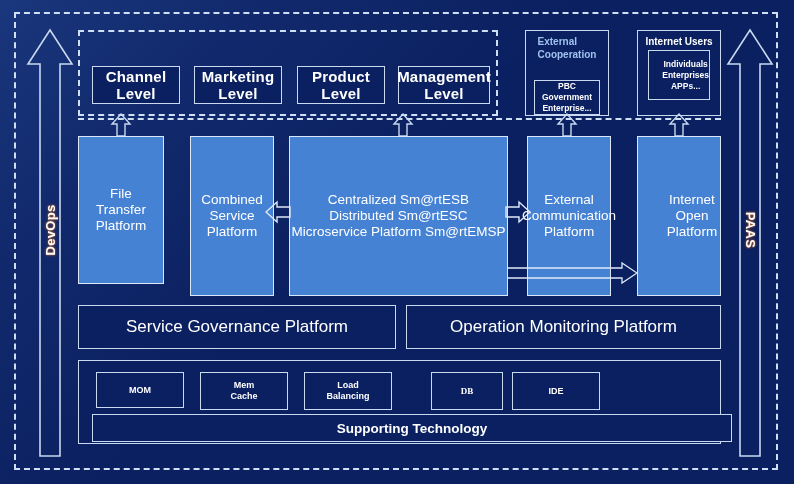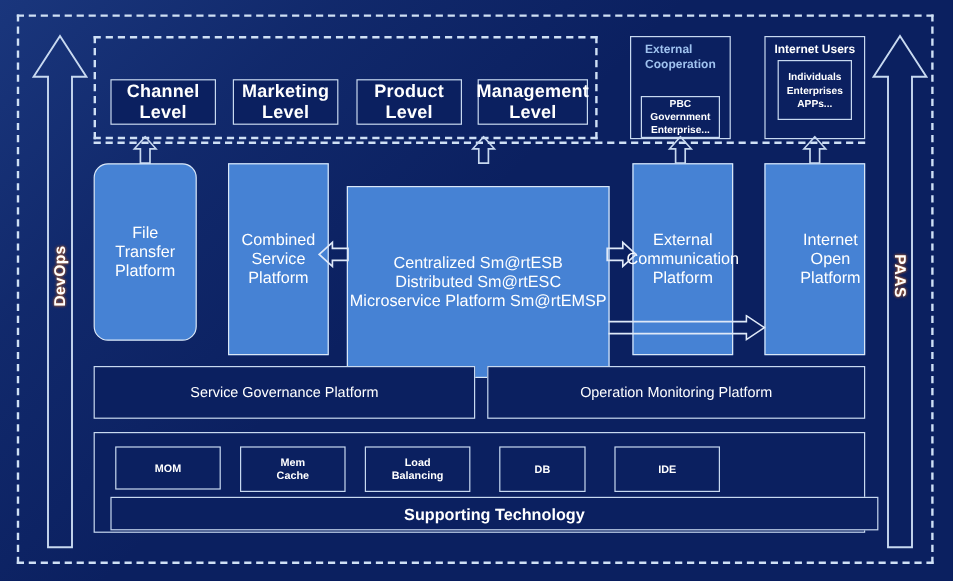--- a/index.html
+++ b/index.html
@@ -31,21 +31,21 @@
   }
   
   .box{position:absolute;box-sizing:border-box;display:flex;
        align-items:center;justify-content:center;text-align:center;}
   .navy-box{background:#0b2060;border:1.5px solid #c8d9f0;color:#ffffff;}
   .blue-box{background:#4682d4;border:1.5px solid #dae7f7;color:#ffffff;}
   .dash-box{border:2px dashed #cfe0f5;background:transparent;}
 
   .lvl-label{font-size:15px;font-weight:bold;letter-spacing:.2px;}
   .plat-label{font-size:13.5px;line-height:16px;font-weight:normal;}
-  .gov-label{font-size:12px;}
+  .gov-label{font-size:17px;}
   .tech-label{font-size:9px;font-weight:bold;line-height:11px;}
   .support-label{font-size:13.5px;font-weight:bold;}
   .ext-title{font-size:10px;font-weight:bold;line-height:13px;color:#9fc2ef;}
   .ext-title.white{color:#ffffff;}
   .ext-inner{font-size:8.5px;font-weight:bold;line-height:11px;color:#ffffff;}
 
   .ext-wrap{position:absolute;box-sizing:border-box;
     background:#0b2060;border:1.5px solid #c8d9f0;
     display:flex;flex-direction:column;align-items:center;}
   .ext-wrap .t{margin-top:4px;}
@@ -102,21 +102,21 @@
         <div>PBC Government</div>
         <div>Enterprise...</div>
       </div>
     </div>
   </div>
 
   <div class="ext-wrap" style="left:637px;top:30px;width:84px;height:86px;">
     <div class="ext-title t white">
       <div>Internet Users</div>
     </div>
-    <div class="inner" style="width:62px;height:50px;margin-top:2px;">
+    <div class="inner" style="width:62px;height:50px;margin-top:2px;justify-content:flex-end;">
       <div class="ext-inner">
         <div>Individuals</div>
         <div>Enterprises</div>
         <div>APPs...</div>
       </div>
     </div>
   </div>
 
   <div class="box dash-box" style="left:78px;top:118px;width:643px;height:0;border-left:0;border-right:0;border-bottom:0;border-top:2px dashed #cfe0f5;"></div>
 
@@ -134,37 +134,37 @@
     <svg width="22" height="24" viewBox="0 0 22 24">
       <polygon points="11,1 20,11 15,11 15,23 7,23 7,11 2,11" fill="none" stroke="#c8d9f0" stroke-width="1.4"></polygon>
     </svg>
   </div>
   <div class="up-arrow" style="left:668px;top:113px;">
     <svg width="22" height="24" viewBox="0 0 22 24">
       <polygon points="11,1 20,11 15,11 15,23 7,23 7,11 2,11" fill="none" stroke="#c8d9f0" stroke-width="1.4"></polygon>
     </svg>
   </div>
 
-  <div class="box blue-box" style="left:78px;top:136px;width:86px;height:148px;border-radius:12px;">
+  <div class="box blue-box" style="left:78px;top:136px;width:86px;height:148px;">
     <div class="plat-label">
       <div>File</div>
       <div>Transfer</div>
       <div>Platform</div>
     </div>
   </div>
 
   <div class="box blue-box" style="left:190px;top:136px;width:84px;height:160px;">
     <div class="plat-label">
       <div>Combined</div>
       <div>Service</div>
       <div>Platform</div>
     </div>
   </div>
 
-  <div class="box blue-box" style="left:289px;top:136px;width:219px;height:160px;margin-top:19px;">
+  <div class="box blue-box" style="left:289px;top:136px;width:219px;height:160px;">
     <div class="plat-label">
       <div>Centralized Sm@rtESB</div>
       <div>Distributed Sm@rtESC</div>
       <div>Microservice Platform Sm@rtEMSP</div>
     </div>
   </div>
 
   <div class="box blue-box" style="left:527px;top:136px;width:84px;height:160px;">
     <div class="plat-label">
       <div>External</div>
@@ -218,21 +218,21 @@
       <div>Mem</div>
       <div>Cache</div>
     </div>
   </div>
   <div class="box navy-box" style="left:304px;top:372px;width:88px;height:38px;">
     <div class="tech-label">
       <div>Load</div>
       <div>Balancing</div>
     </div>
   </div>
-  <div class="box navy-box" style="left:416px;top:372px;width:72px;height:38px;">
+  <div class="box navy-box" style="left:431px;top:372px;width:72px;height:38px;font-family:Liberation Serif, serif;">
     <div class="tech-label">
       <div>DB</div>
     </div>
   </div>
   <div class="box navy-box" style="left:512px;top:372px;width:88px;height:38px;">
     <div class="tech-label">
       <div>IDE</div>
     </div>
   </div>
 

